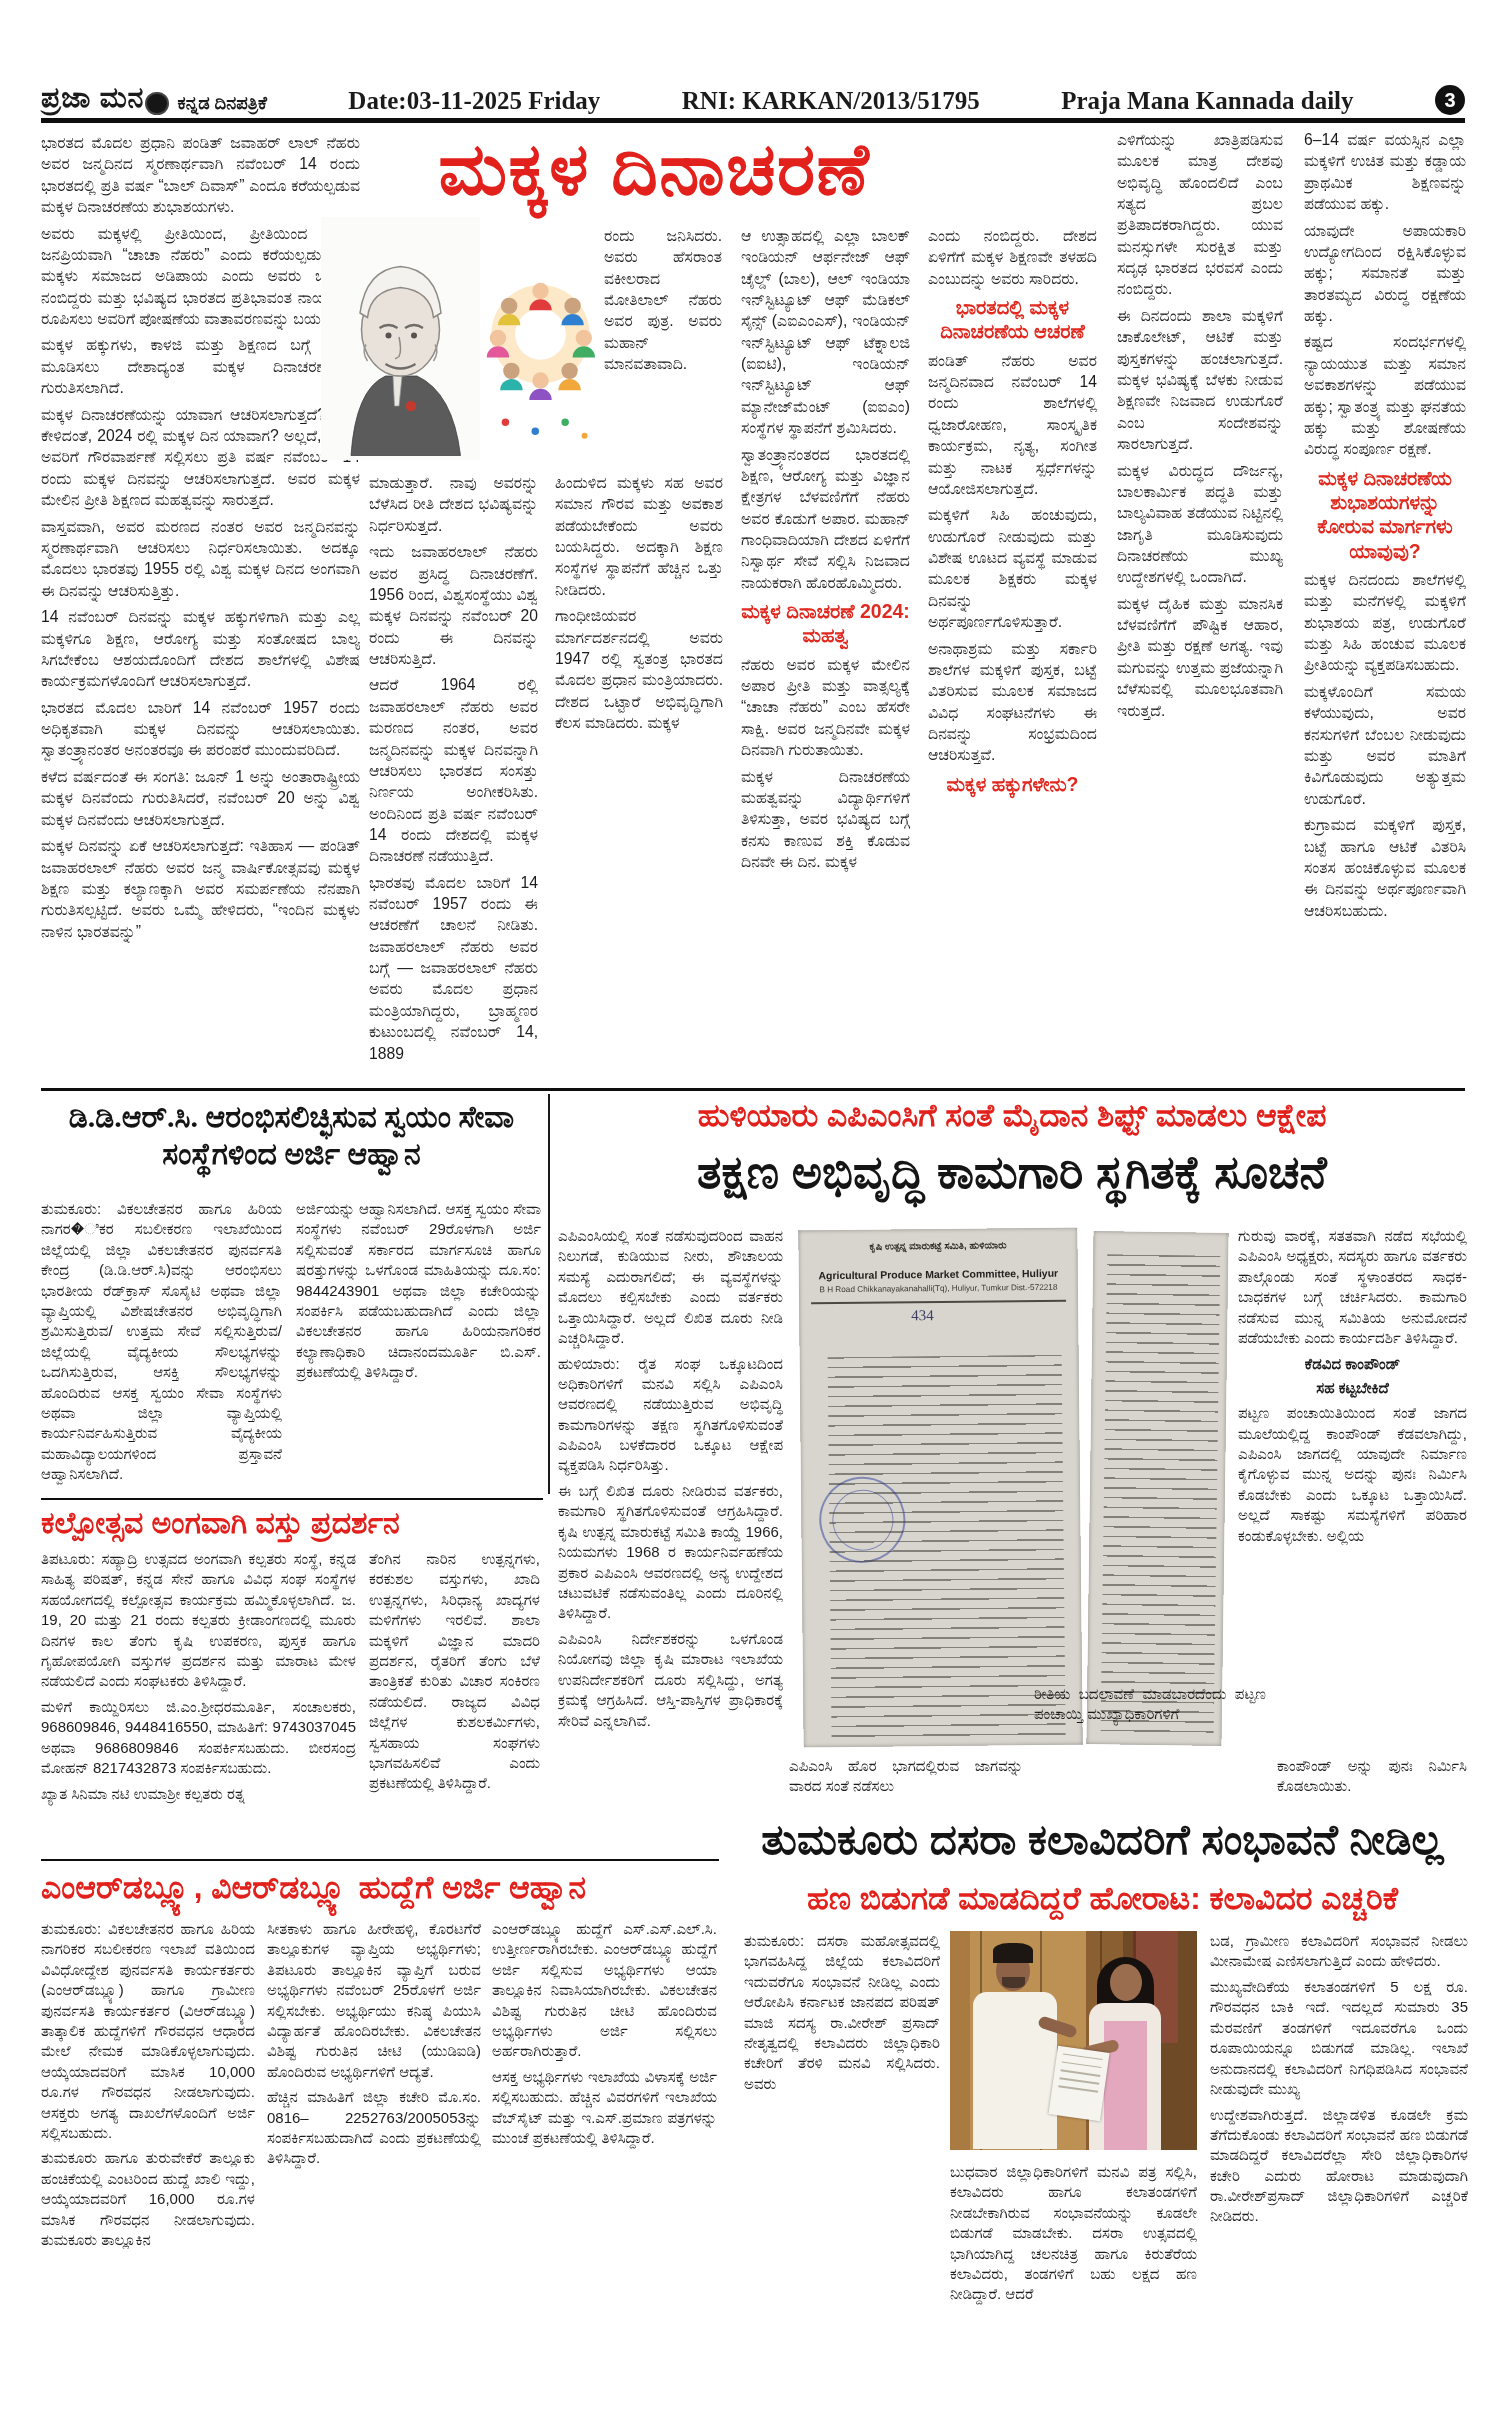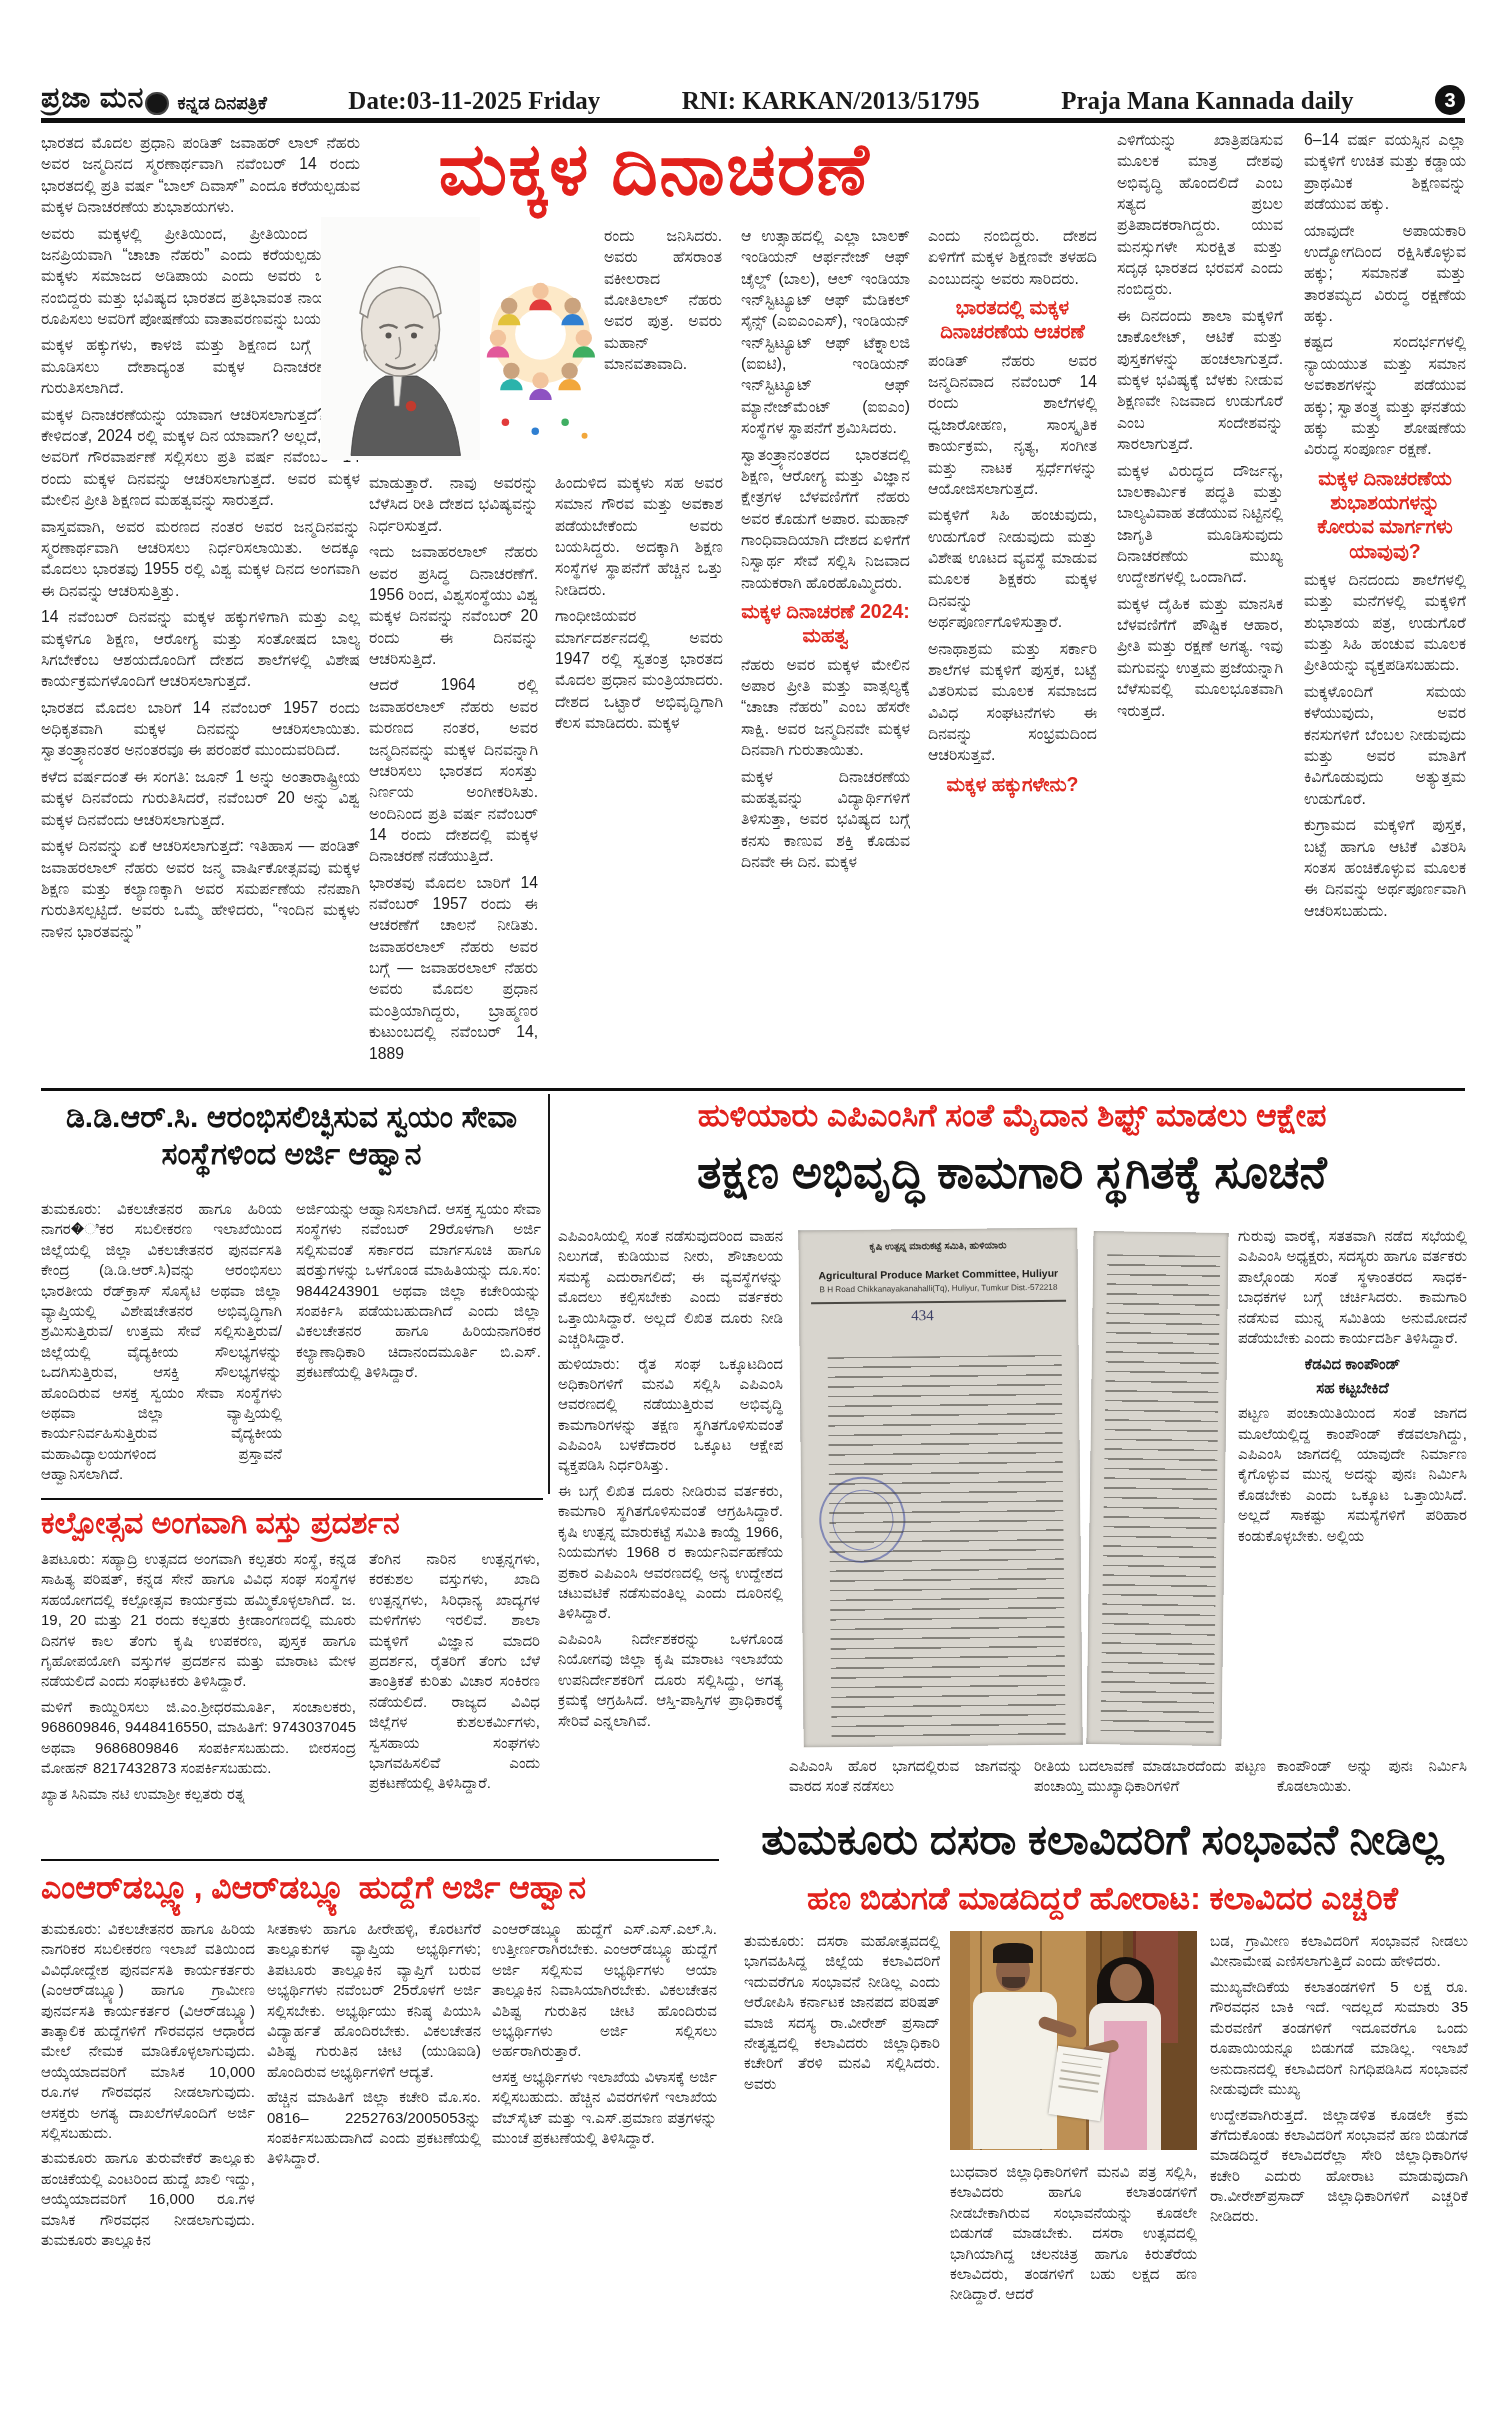--- a/index.html
+++ b/index.html
@@ -199,21 +199,21 @@
     <div class="subhead-red">ಮಕ್ಕಳ ದಿನಾಚರಣೆಯ ಶುಭಾಶಯಗಳನ್ನು ಕೋರುವ ಮಾರ್ಗಗಳು ಯಾವುವು?</div>
     <div>
         <p>ಮಕ್ಕಳ ದಿನದಂದು ಶಾಲೆಗಳಲ್ಲಿ ಮತ್ತು ಮನೆಗಳಲ್ಲಿ ಮಕ್ಕಳಿಗೆ ಶುಭಾಶಯ ಪತ್ರ, ಉಡುಗೊರೆ ಮತ್ತು ಸಿಹಿ ಹಂಚುವ ಮೂಲಕ ಪ್ರೀತಿಯನ್ನು ವ್ಯಕ್ತಪಡಿಸಬಹುದು.</p>
         <p>ಮಕ್ಕಳೊಂದಿಗೆ ಸಮಯ ಕಳೆಯುವುದು, ಅವರ ಕನಸುಗಳಿಗೆ ಬೆಂಬಲ ನೀಡುವುದು ಮತ್ತು ಅವರ ಮಾತಿಗೆ ಕಿವಿಗೊಡುವುದು ಅತ್ಯುತ್ತಮ ಉಡುಗೊರೆ.</p>
         <p>ಕುಗ್ರಾಮದ ಮಕ್ಕಳಿಗೆ ಪುಸ್ತಕ, ಬಟ್ಟೆ ಹಾಗೂ ಆಟಿಕೆ ವಿತರಿಸಿ ಸಂತಸ ಹಂಚಿಕೊಳ್ಳುವ ಮೂಲಕ ಈ ದಿನವನ್ನು ಅರ್ಥಪೂರ್ಣವಾಗಿ ಆಚರಿಸಬಹುದು.</p>
       </div>
   </div>
 
   <div class="rule" style="left:41px;top:1088px;width:1424px;height:3px;"></div>
 
-  <div class="sec-head-black" style="left:41px;top:1099px;width:501px;height:93px;font-size:30px;">ಡಿ.ಡಿ.ಆರ್.ಸಿ. ಆರಂಭಿಸಲಿಚ್ಛಿಸುವ ಸ್ವಯಂ ಸೇವಾ ಸಂಸ್ಥೆಗಳಿಂದ ಅರ್ಜಿ ಆಹ್ವಾನ</div>
+  <div class="sec-head-black" style="left:41px;top:1099px;width:501px;height:93px;font-size:30px;font-family:Liberation Serif, serif;">ಡಿ.ಡಿ.ಆರ್.ಸಿ. ಆರಂಭಿಸಲಿಚ್ಛಿಸುವ ಸ್ವಯಂ ಸೇವಾ ಸಂಸ್ಥೆಗಳಿಂದ ಅರ್ಜಿ ಆಹ್ವಾನ</div>
   <div class="col sm" style="left:41px;top:1199px;width:241px;height:292px;">
       <p>ತುಮಕೂರು: ವಿಕಲಚೇತನರ ಹಾಗೂ ಹಿರಿಯ ನಾಗರ�ಿಕರ ಸಬಲೀಕರಣ ಇಲಾಖೆಯಿಂದ ಜಿಲ್ಲೆಯಲ್ಲಿ ಜಿಲ್ಲಾ ವಿಕಲಚೇತನರ ಪುನರ್ವಸತಿ ಕೇಂದ್ರ (ಡಿ.ಡಿ.ಆರ್.ಸಿ)ವನ್ನು ಆರಂಭಿಸಲು ಭಾರತೀಯ ರೆಡ್‌ಕ್ರಾಸ್ ಸೊಸೈಟಿ ಅಥವಾ ಜಿಲ್ಲಾ ವ್ಯಾಪ್ತಿಯಲ್ಲಿ ವಿಶೇಷಚೇತನರ ಅಭಿವೃದ್ಧಿಗಾಗಿ ಶ್ರಮಿಸುತ್ತಿರುವ/ ಉತ್ತಮ ಸೇವೆ ಸಲ್ಲಿಸುತ್ತಿರುವ/ ಜಿಲ್ಲೆಯಲ್ಲಿ ವೈದ್ಯಕೀಯ ಸೌಲಭ್ಯಗಳನ್ನು ಒದಗಿಸುತ್ತಿರುವ, ಆಸಕ್ತಿ ಸೌಲಭ್ಯಗಳನ್ನು ಹೊಂದಿರುವ ಆಸಕ್ತ ಸ್ವಯಂ ಸೇವಾ ಸಂಸ್ಥೆಗಳು ಅಥವಾ ಜಿಲ್ಲಾ ವ್ಯಾಪ್ತಿಯಲ್ಲಿ ಕಾರ್ಯನಿರ್ವಹಿಸುತ್ತಿರುವ ವೈದ್ಯಕೀಯ ಮಹಾವಿದ್ಯಾಲಯಗಳಿಂದ ಪ್ರಸ್ತಾವನೆ ಆಹ್ವಾನಿಸಲಾಗಿದೆ.</p>
     </div>
   <div class="col sm" style="left:296px;top:1199px;width:245px;height:292px;">
       <p>ಅರ್ಜಿಯನ್ನು ಆಹ್ವಾನಿಸಲಾಗಿದೆ. ಆಸಕ್ತ ಸ್ವಯಂ ಸೇವಾ ಸಂಸ್ಥೆಗಳು ನವೆಂಬರ್ 29ರೊಳಗಾಗಿ ಅರ್ಜಿ ಸಲ್ಲಿಸುವಂತೆ ಸರ್ಕಾರದ ಮಾರ್ಗಸೂಚಿ ಹಾಗೂ ಷರತ್ತುಗಳನ್ನು ಒಳಗೊಂಡ ಮಾಹಿತಿಯನ್ನು ದೂ.ಸಂ: 9844243901 ಅಥವಾ ಜಿಲ್ಲಾ ಕಚೇರಿಯನ್ನು ಸಂಪರ್ಕಿಸಿ ಪಡೆಯಬಹುದಾಗಿದೆ ಎಂದು ಜಿಲ್ಲಾ ವಿಕಲಚೇತನರ ಹಾಗೂ ಹಿರಿಯನಾಗರಿಕರ ಕಲ್ಯಾಣಾಧಿಕಾರಿ ಚಿದಾನಂದಮೂರ್ತಿ ಬಿ.ಎಸ್. ಪ್ರಕಟಣೆಯಲ್ಲಿ ತಿಳಿಸಿದ್ದಾರೆ.</p>
     </div>
 
   <div class="vdiv" style="left:548px;top:1094px;height:400px;"></div>
 
   <div class="sec-head-red" style="left:558px;top:1097px;width:908px;height:42px;font-size:31.5px;">ಹುಳಿಯಾರು ಎಪಿಎಂಸಿಗೆ ಸಂತೆ ಮೈದಾನ ಶಿಫ್ಟ್ ಮಾಡಲು ಆಕ್ಷೇಪ</div>
@@ -248,21 +248,21 @@
     <div class="bold-sub">ಕೆಡವಿದ ಕಾಂಪೌಂಡ್</div>
     <div class="bold-sub">ಸಹ ಕಟ್ಟಬೇಕಿದೆ</div>
     <div>
         <p>ಪಟ್ಟಣ ಪಂಚಾಯಿತಿಯಿಂದ ಸಂತೆ ಜಾಗದ ಮೂಲೆಯಲ್ಲಿದ್ದ ಕಾಂಪೌಂಡ್ ಕೆಡವಲಾಗಿದ್ದು, ಎಪಿಎಂಸಿ ಜಾಗದಲ್ಲಿ ಯಾವುದೇ ನಿರ್ಮಾಣ ಕೈಗೊಳ್ಳುವ ಮುನ್ನ ಅದನ್ನು ಪುನಃ ನಿರ್ಮಿಸಿ ಕೊಡಬೇಕು ಎಂದು ಒಕ್ಕೂಟ ಒತ್ತಾಯಿಸಿದೆ. ಅಲ್ಲದೆ ಸಾಕಷ್ಟು ಸಮಸ್ಯೆಗಳಿಗೆ ಪರಿಹಾರ ಕಂಡುಕೊಳ್ಳಬೇಕು. ಅಲ್ಲಿಯ</p>
       </div>
   </div>
 
   <div class="col sm" style="left:789px;top:1756px;width:234px;height:55px;">
       <p>ಎಪಿಎಂಸಿ ಹೊರ ಭಾಗದಲ್ಲಿರುವ ಜಾಗವನ್ನು ವಾರದ ಸಂತೆ ನಡೆಸಲು</p>
     </div>
-  <div class="col sm" style="left:1034px;top:1756px;width:232px;height:55px;">
+  <div class="col sm" style="left:1034px;top:1684px;width:232px;height:55px;">
       <p>ರೀತಿಯ ಬದಲಾವಣೆ ಮಾಡಬಾರದೆಂದು ಪಟ್ಟಣ ಪಂಚಾಯ್ತಿ ಮುಖ್ಯಾಧಿಕಾರಿಗಳಿಗೆ</p>
     </div>
   <div class="col sm" style="left:1277px;top:1756px;width:190px;height:55px;">
       <p>ಕಾಂಪೌಂಡ್ ಅನ್ನು ಪುನಃ ನಿರ್ಮಿಸಿ ಕೊಡಲಾಯಿತು.</p>
     </div>
 
   <div class="rule" style="left:41px;top:1498px;width:502px;height:2.2px;"></div>
   <div class="sec-head-red" style="left:41px;top:1505px;width:498px;height:37px;font-size:30px;text-align:left;">ಕಲ್ಪೋತ್ಸವ ಅಂಗವಾಗಿ ವಸ್ತು ಪ್ರದರ್ಶನ</div>
   <div class="col sm" style="left:41px;top:1549px;width:315px;height:298px;">
       <p>ತಿಪಟೂರು: ಸಹ್ಯಾದ್ರಿ ಉತ್ಸವದ ಅಂಗವಾಗಿ ಕಲ್ಪತರು ಸಂಸ್ಥೆ, ಕನ್ನಡ ಸಾಹಿತ್ಯ ಪರಿಷತ್, ಕನ್ನಡ ಸೇನೆ ಹಾಗೂ ವಿವಿಧ ಸಂಘ ಸಂಸ್ಥೆಗಳ ಸಹಯೋಗದಲ್ಲಿ ಕಲ್ಪೋತ್ಸವ ಕಾರ್ಯಕ್ರಮ ಹಮ್ಮಿಕೊಳ್ಳಲಾಗಿದೆ. ಜ. 19, 20 ಮತ್ತು 21 ರಂದು ಕಲ್ಪತರು ಕ್ರೀಡಾಂಗಣದಲ್ಲಿ ಮೂರು ದಿನಗಳ ಕಾಲ ತೆಂಗು ಕೃಷಿ ಉಪಕರಣ, ಪುಸ್ತಕ ಹಾಗೂ ಗೃಹೋಪಯೋಗಿ ವಸ್ತುಗಳ ಪ್ರದರ್ಶನ ಮತ್ತು ಮಾರಾಟ ಮೇಳ ನಡೆಯಲಿದೆ ಎಂದು ಸಂಘಟಕರು ತಿಳಿಸಿದ್ದಾರೆ.</p>

